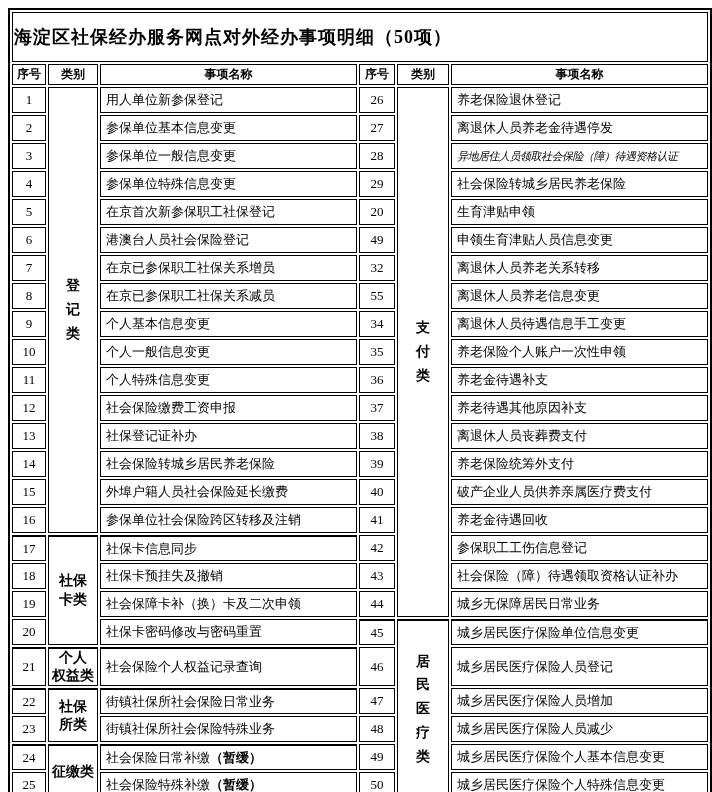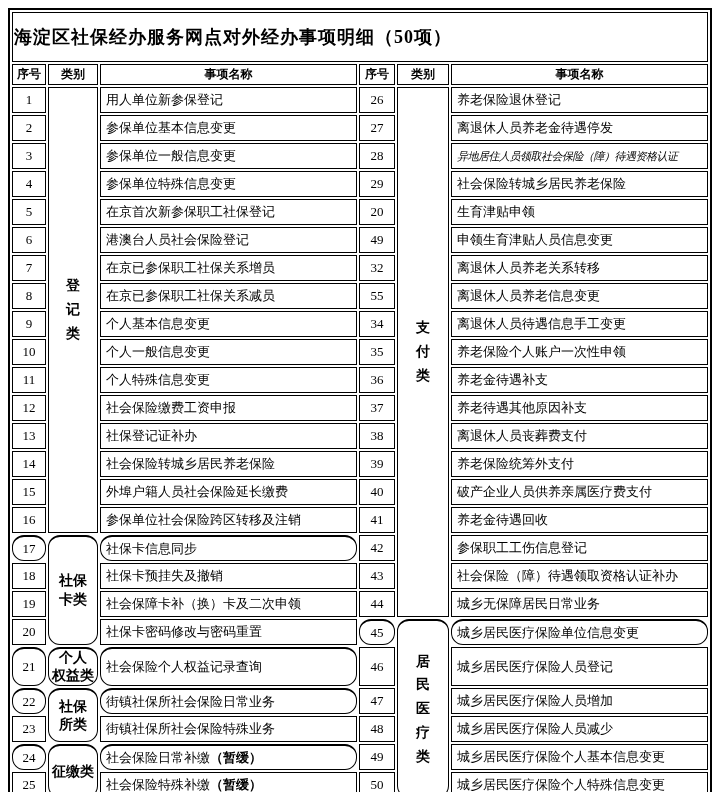--- a/index.html
+++ b/index.html
@@ -13,21 +13,21 @@
   .title-cell{height:50px;text-align:left;font-weight:bold;font-size:18px;
               letter-spacing:1px;}
   .th{height:20px;text-align:center;font-weight:bold;font-size:12px;}
   .seq{height:26px;text-align:center;font-size:13px;}
   .name{height:14px;text-align:left;font-size:13px;padding:0 2px 0 5px;}
   .name.small{font-size:11px;letter-spacing:-0.5px;font-style:italic;}
   .name .b{font-weight:bold;}
   .cat{text-align:center;font-weight:bold;font-size:14px;white-space:pre-line;
        line-height:1.3;padding:0;}
   .cat.v{line-height:1.7;}
-  .gs{border-top-width:2px;border-radius:12px;}
+  .gs{border-top-width:2px;}
 </style>
 </head>
 <body>
 
 <div class="page">
   <table id="grid">
     <colgroup>
       <col style="width:34px">
         <col style="width:50px">
         <col style="width:257px">

